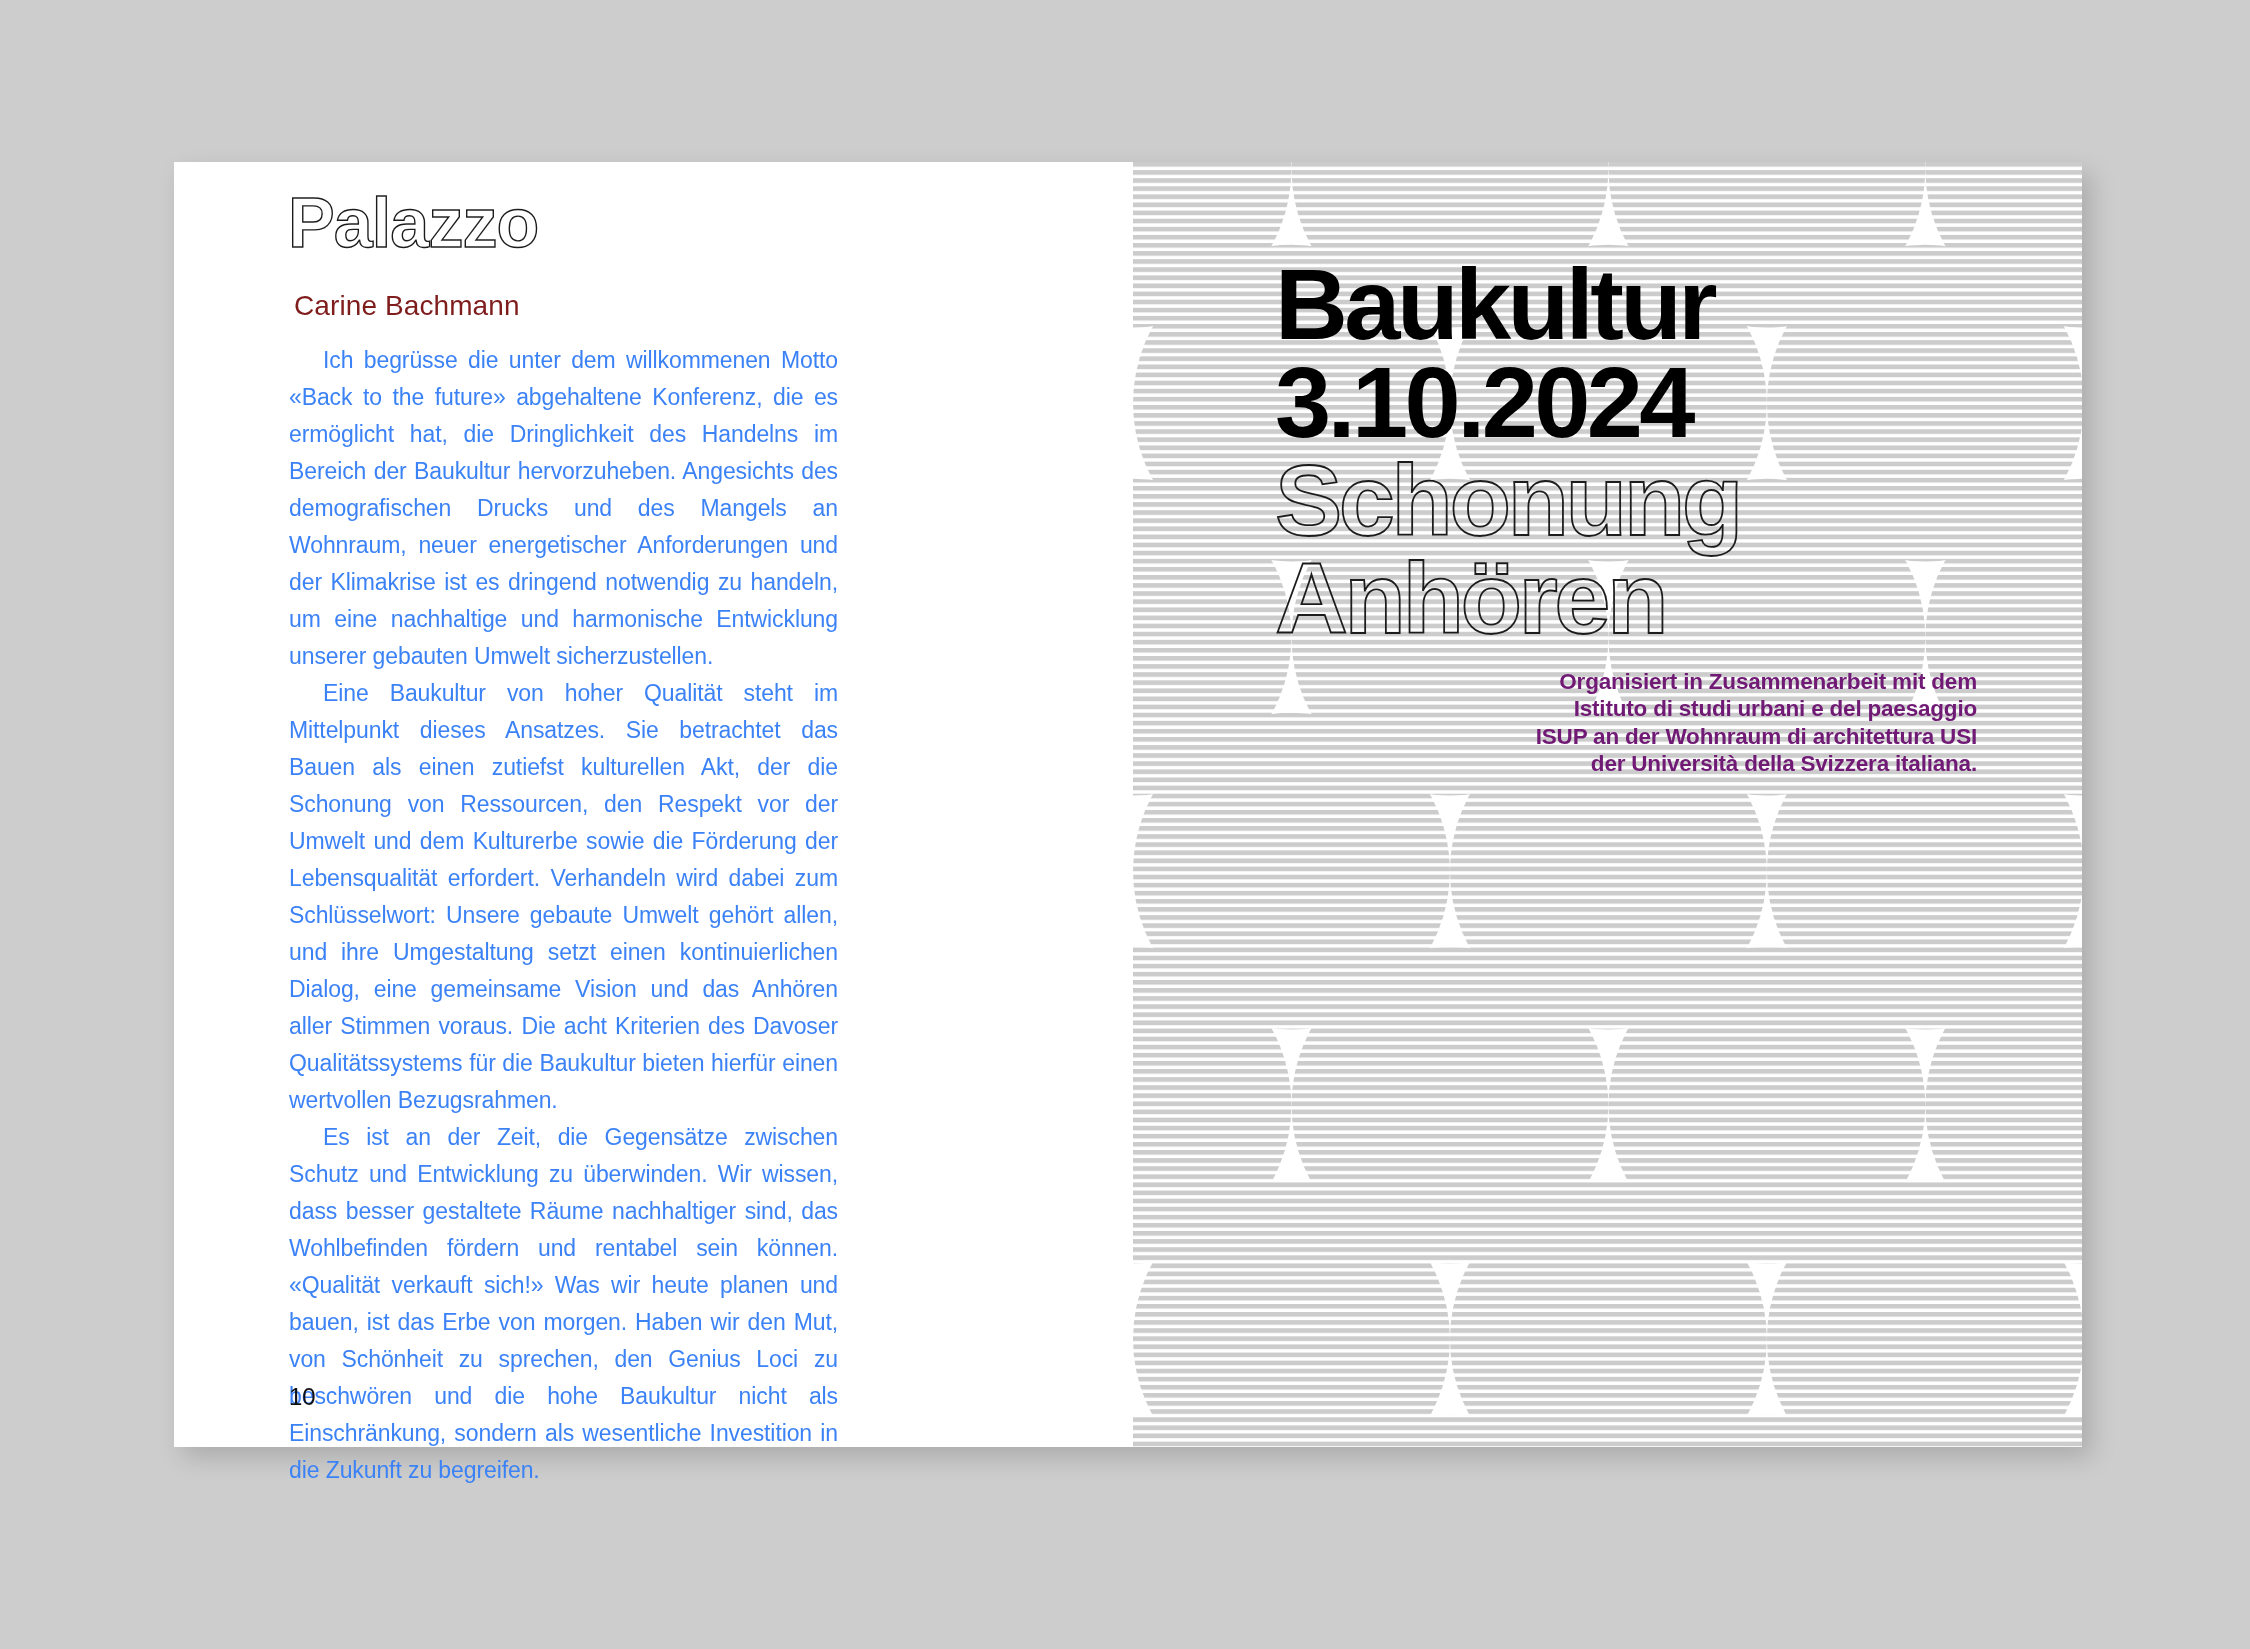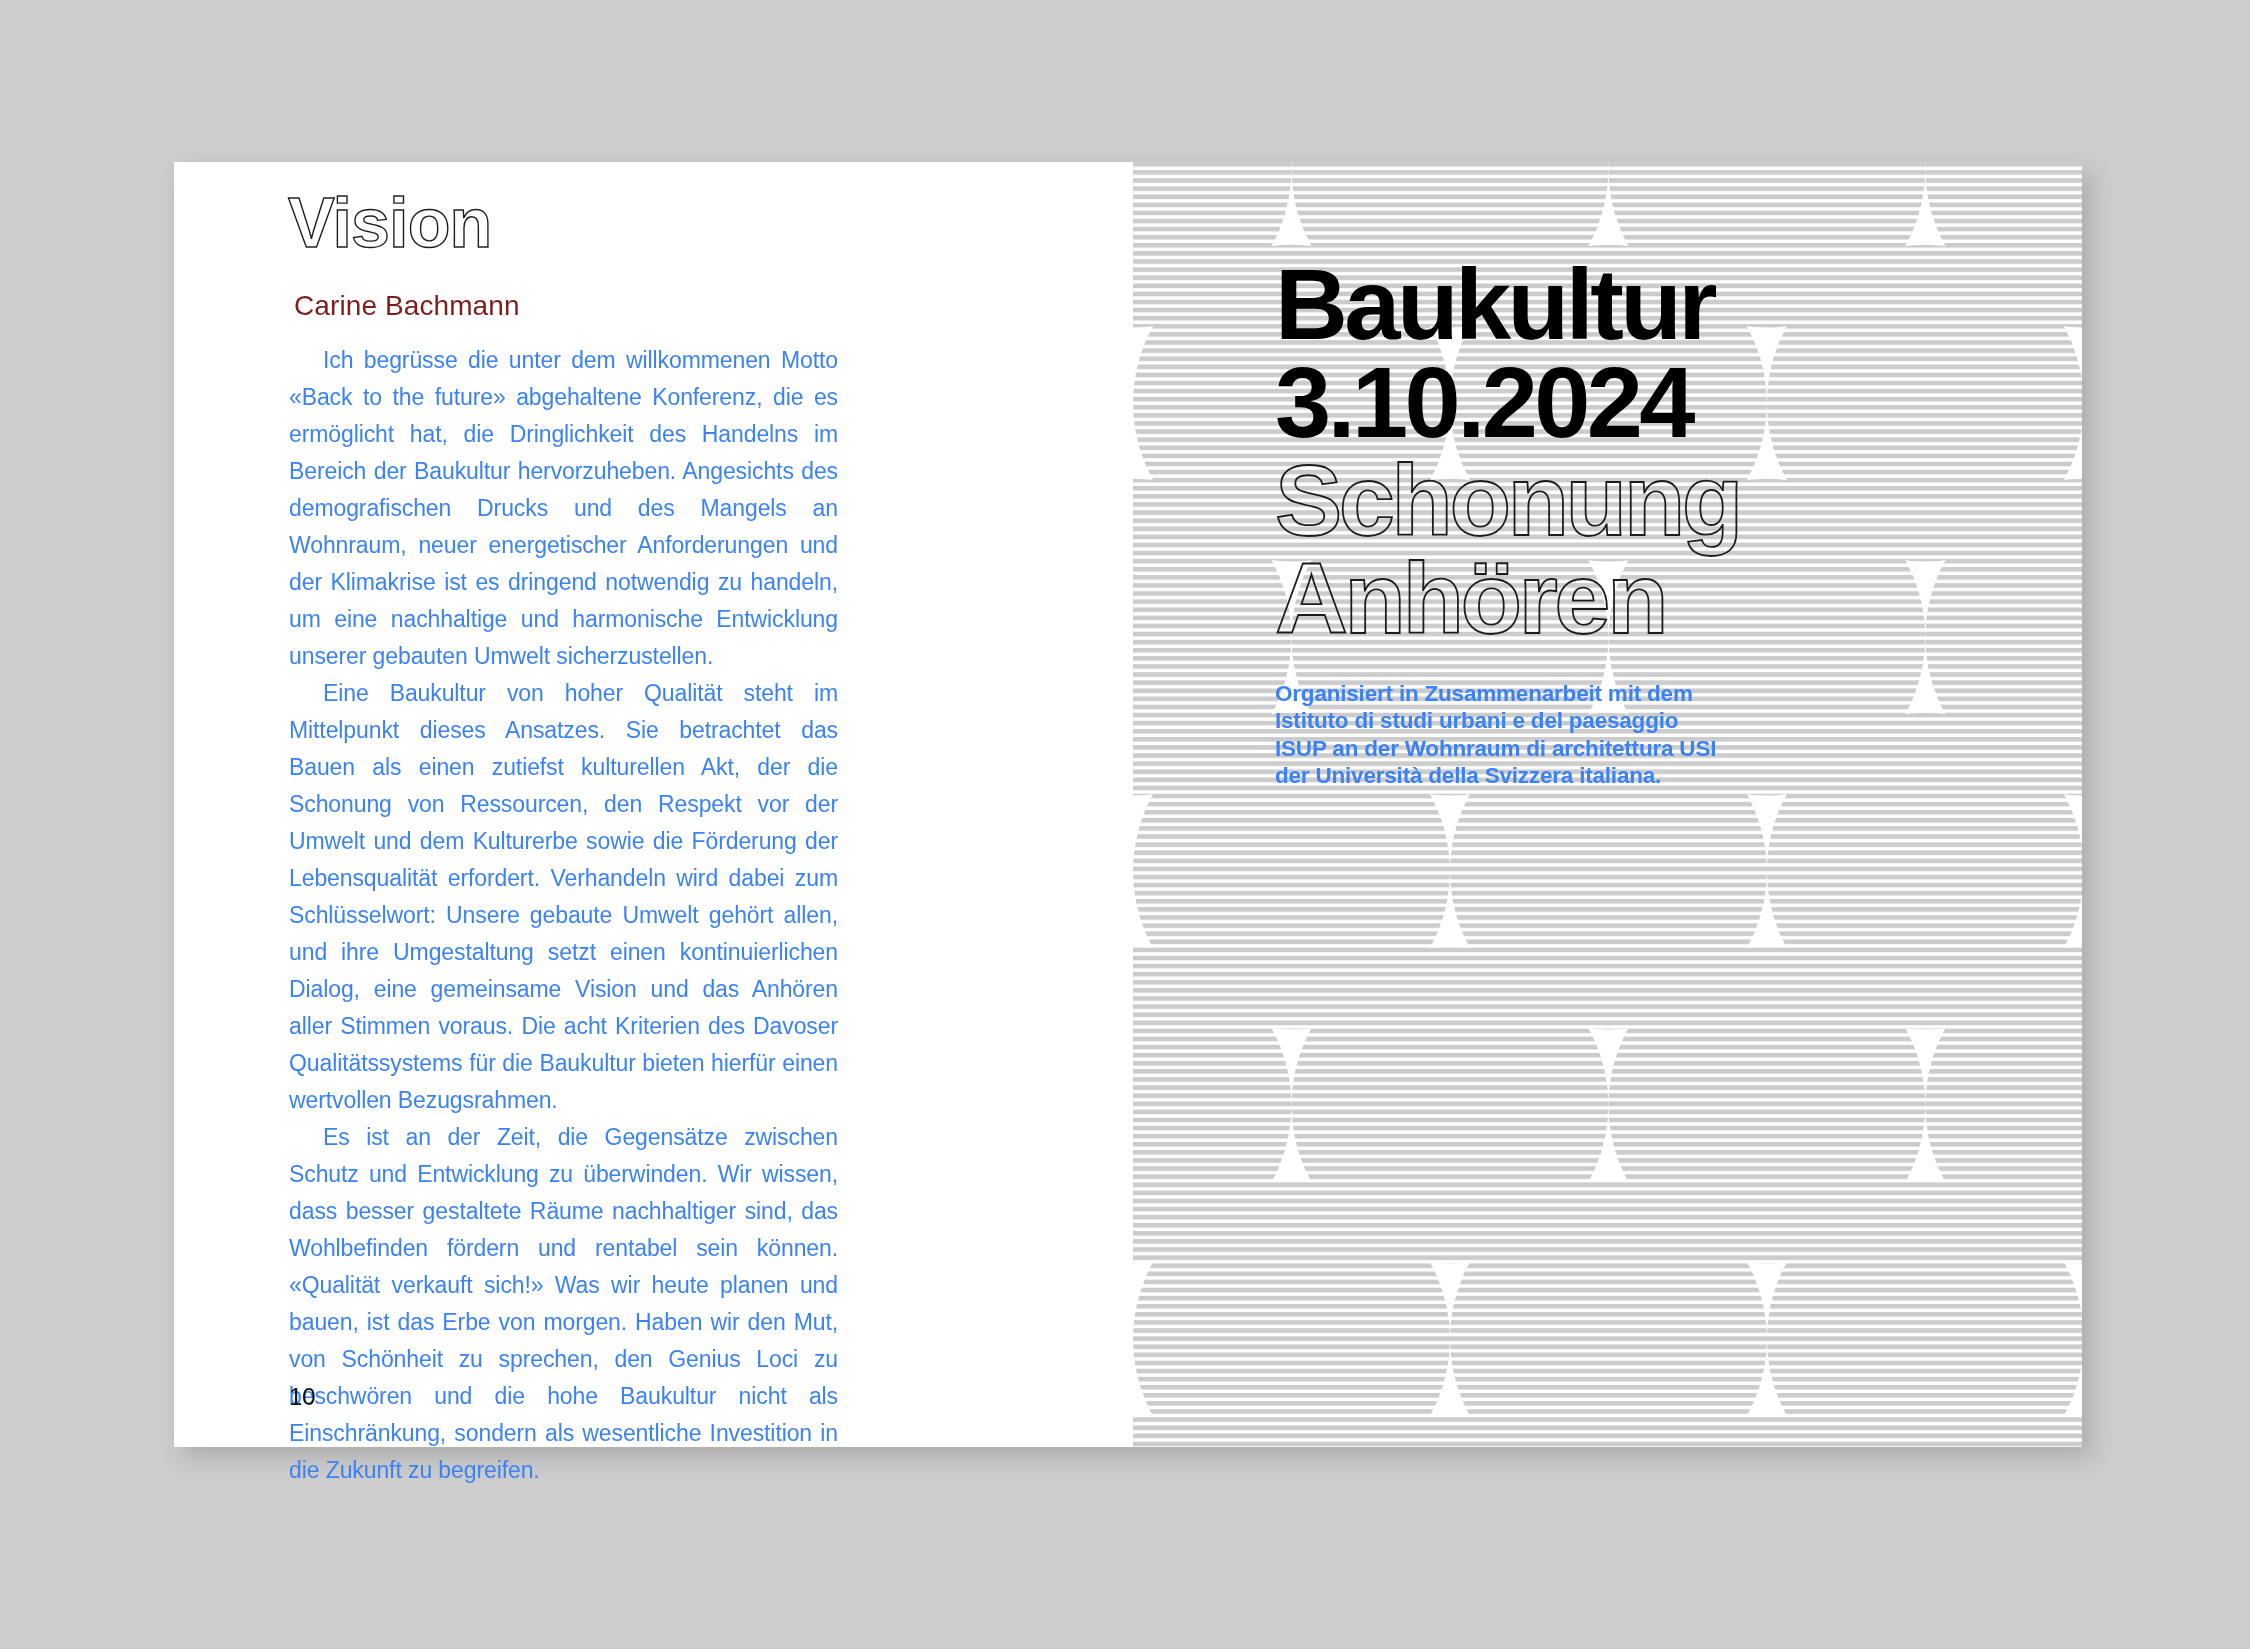--- a/index.html
+++ b/index.html
@@ -136,37 +136,38 @@
     font-weight: 700;
     line-height: 0.97;
     letter-spacing: -3.6px;
     margin: 0;
     color: transparent;
     -webkit-text-stroke: 1.8px #1c1c1c;
     white-space: nowrap;
   }
 
   #credit {
-    margin-top: 32px;
+    margin-top: 20px;
     font-size: 22.5px;
     font-weight: 700;
     line-height: 27.5px;
-    color: #3b82f6;
+    color: #701a75;
     letter-spacing: -0.2px;
+    text-align: right;
   }
   #credit div { white-space: nowrap; }
 </style>
 </head>
 <body>
 
 <div id="spread">
 
   <div id="page-left">
 
-    <div class="prolog-title">Vision</div>
+    <div class="prolog-title">Palazzo</div>
 
     <div class="author">Carine Bachmann</div>
 
     <div id="body-copy">
       <p>Ich begrüsse die unter dem willkommenen Motto «Back to the future» abgehaltene Konferenz, die es ermöglicht hat, die Dringlichkeit des Handelns im Bereich der Baukultur hervorzuheben. Angesichts des demografischen Drucks und des Mangels an Wohnraum, neuer energetischer Anforderungen und der Klimakrise ist es dringend notwendig zu handeln, um eine nachhaltige und harmonische Entwicklung unserer gebauten Umwelt sicherzustellen.</p>
       <p>Eine Baukultur von hoher Qualität steht im Mittelpunkt dieses Ansatzes. Sie betrachtet das Bauen als einen zutiefst kulturellen Akt, der die Schonung von Ressourcen, den Respekt vor der Umwelt und dem Kulturerbe sowie die Förderung der Lebensqualität erfordert. Verhandeln wird dabei zum Schlüsselwort: Unsere gebaute Umwelt gehört allen, und ihre Umgestaltung setzt einen kontinuierlichen Dialog, eine gemeinsame Vision und das Anhören aller Stimmen voraus. Die acht Kriterien des Davoser Qualitätssystems für die Baukultur bieten hierfür einen wertvollen Bezugsrahmen.</p>
       <p>Es ist an der Zeit, die Gegensätze zwischen Schutz und Entwicklung zu überwinden. Wir wissen, dass besser gestaltete Räume nachhaltiger sind, das Wohlbefinden fördern und rentabel sein können. «Qualität verkauft sich!» Was wir heute planen und bauen, ist das Erbe von morgen. Haben wir den Mut, von Schönheit zu sprechen, den Genius Loci zu beschwören und die hohe Baukultur nicht als Einschränkung, sondern als wesentliche Investition in die Zukunft zu begreifen.</p>
     </div>
 
     <div class="folio">10</div>

